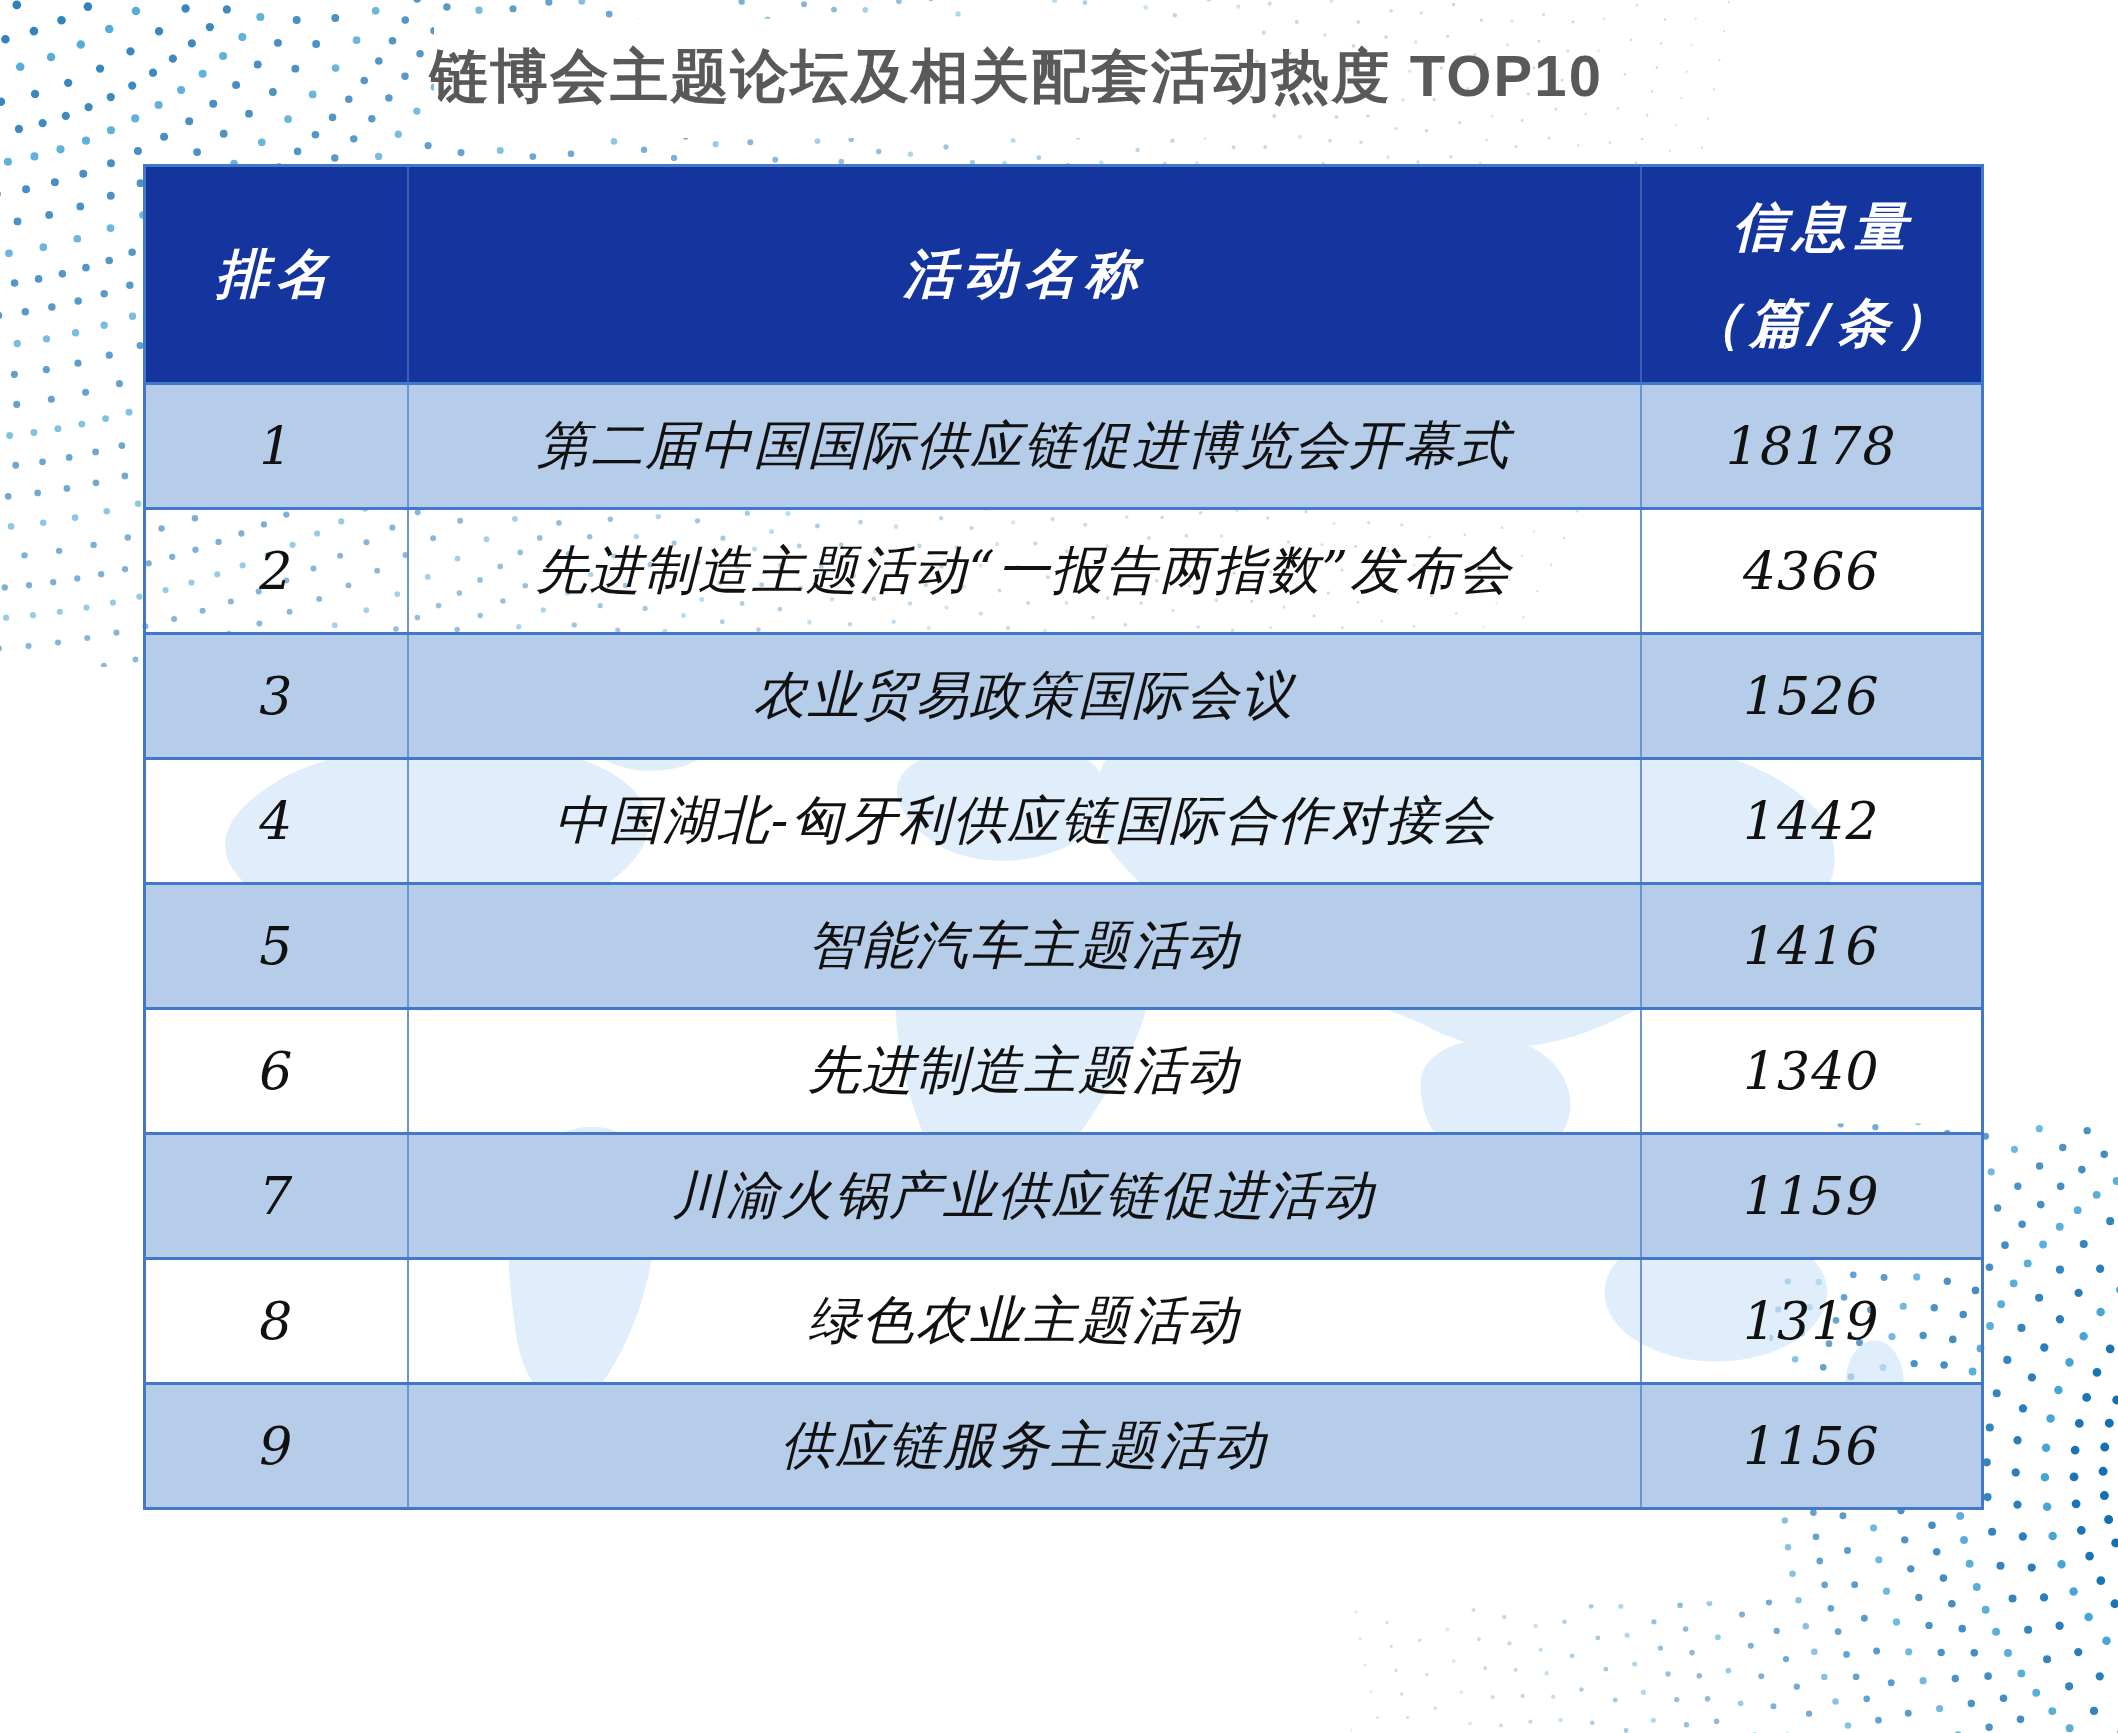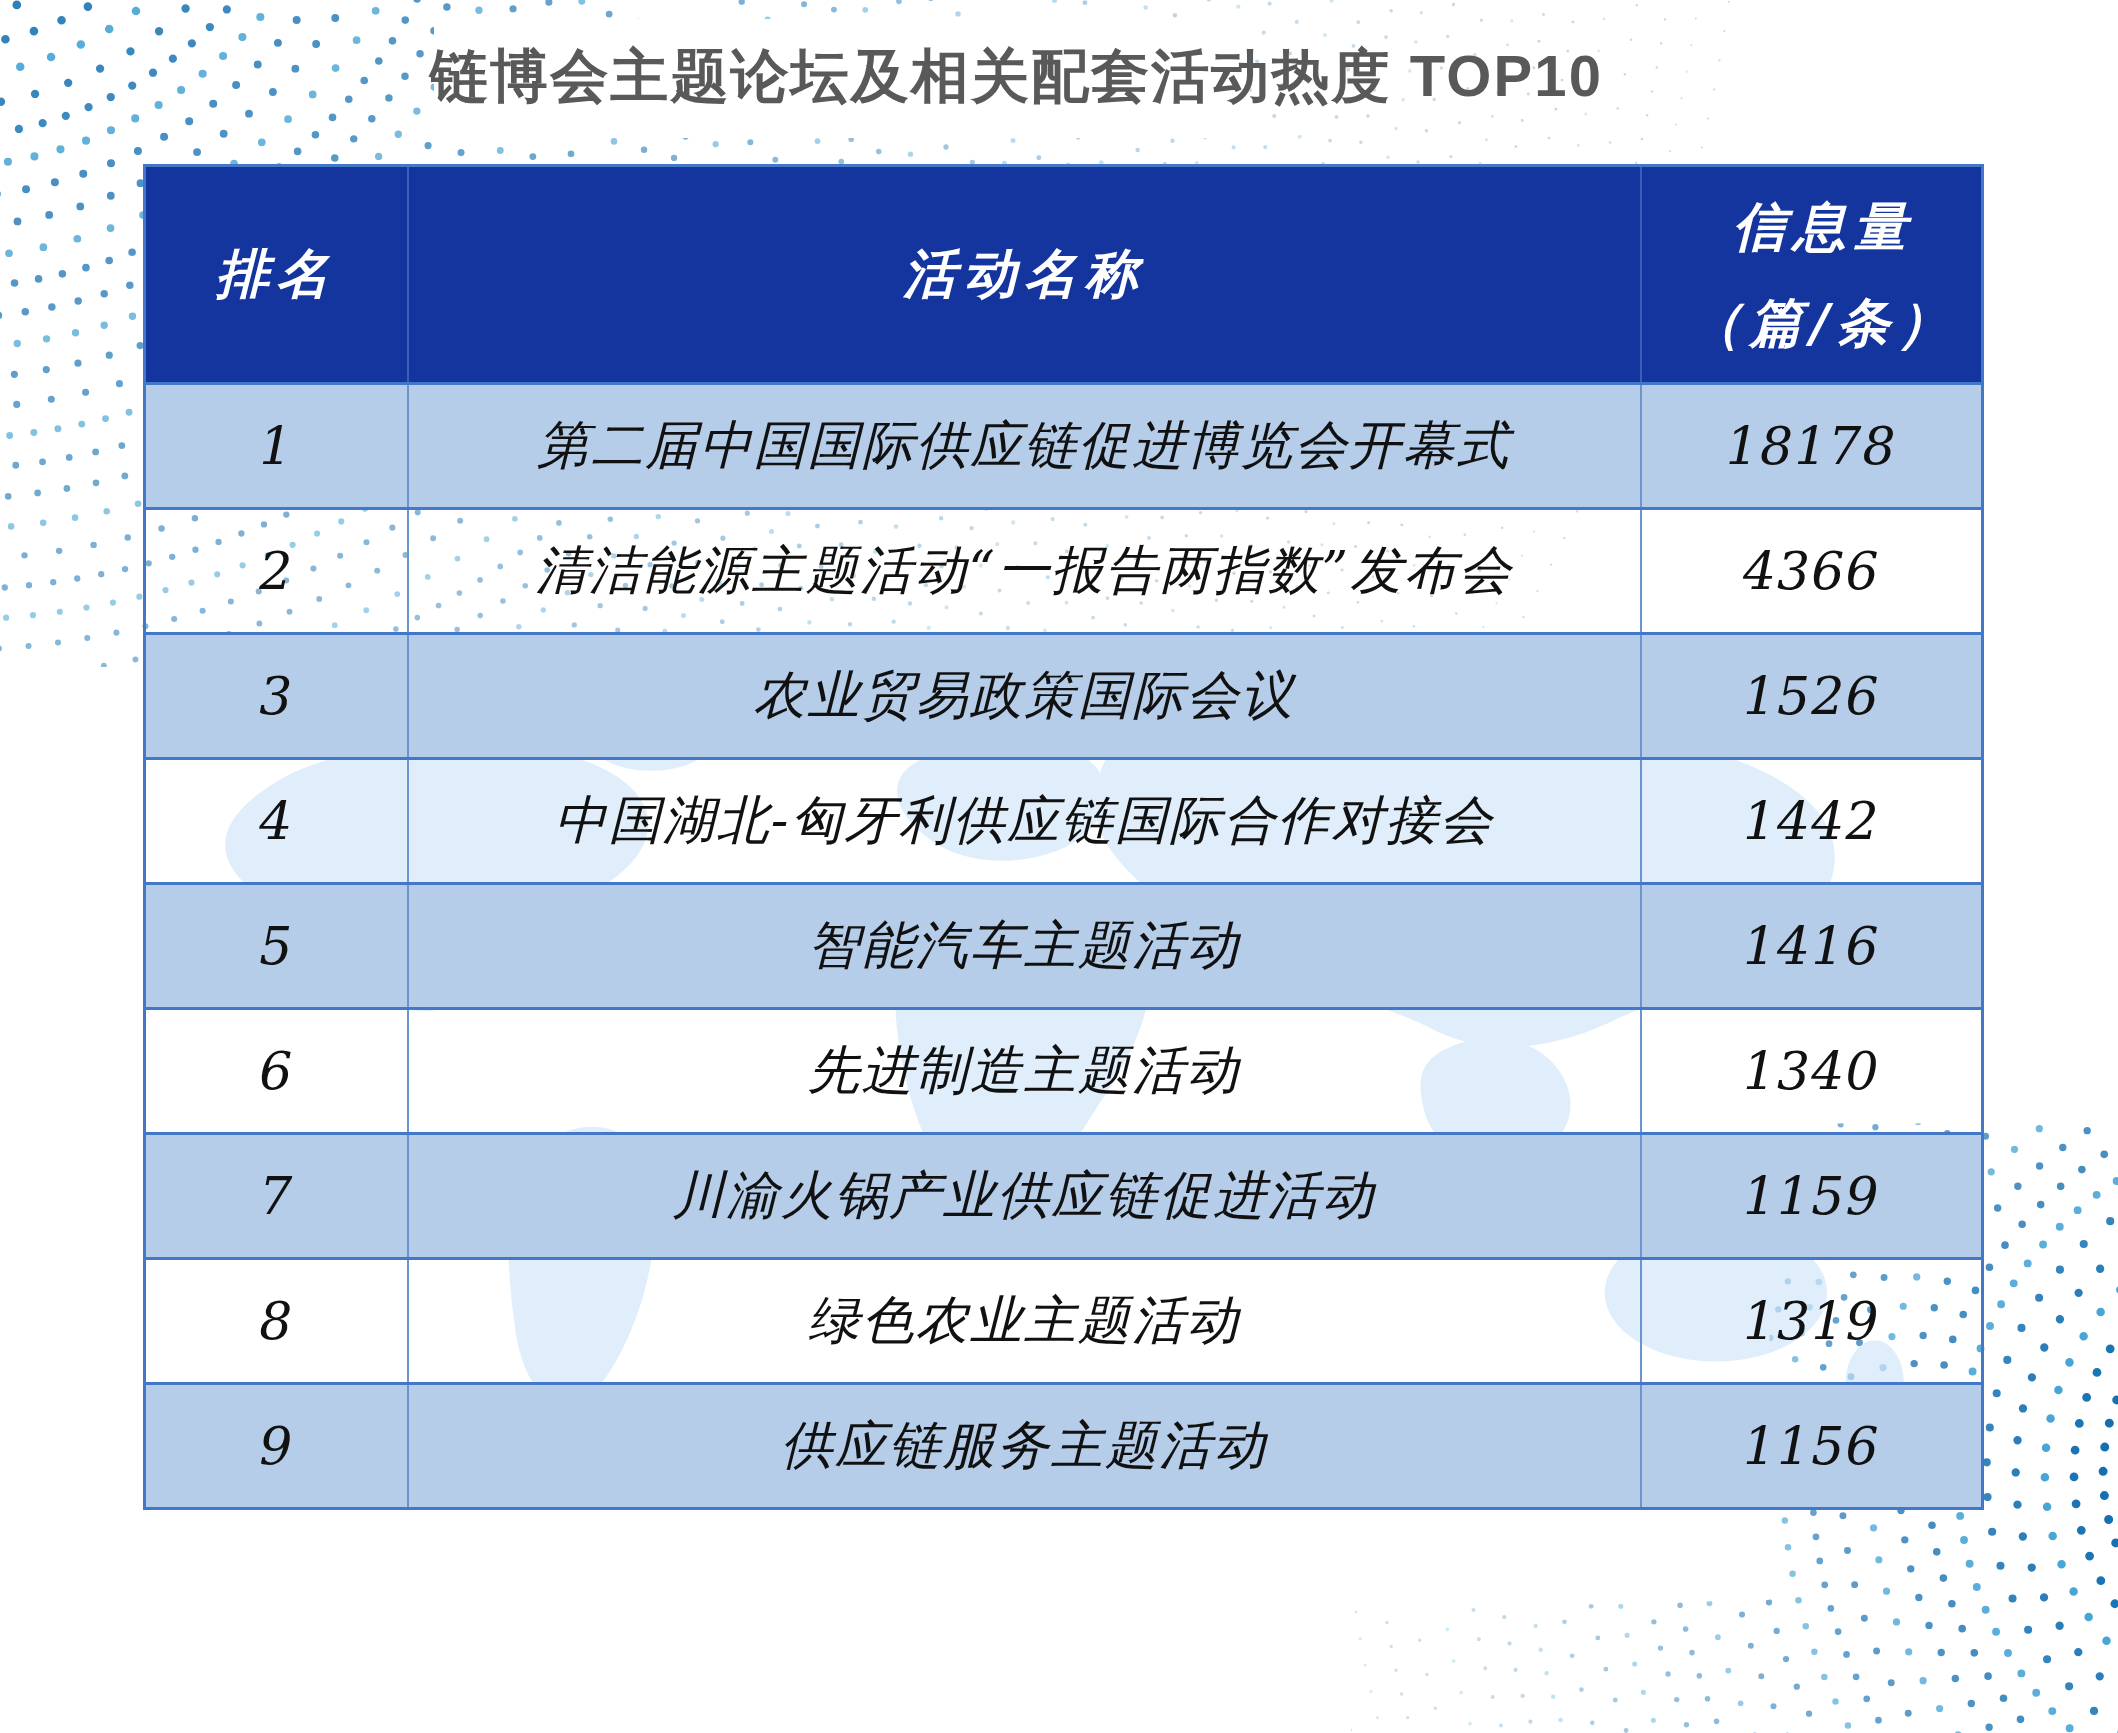--- a/index.html
+++ b/index.html
@@ -214,21 +214,21 @@
       </tr>
     </thead>
     <tbody>
       <tr>
         <td class="num">1</td>
         <td>第二届中国国际供应链促进博览会开幕式</td>
         <td class="num">18178</td>
       </tr>
       <tr>
         <td class="num">2</td>
-        <td>清洁能源主题活动“一报告两指数”发布会</td>
+        <td>先进制造主题活动“一报告两指数”发布会</td>
         <td class="num">4366</td>
       </tr>
       <tr>
         <td class="num">3</td>
         <td>农业贸易政策国际会议</td>
         <td class="num">1526</td>
       </tr>
       <tr>
         <td class="num">4</td>
         <td>中国湖北-匈牙利供应链国际合作对接会</td>

